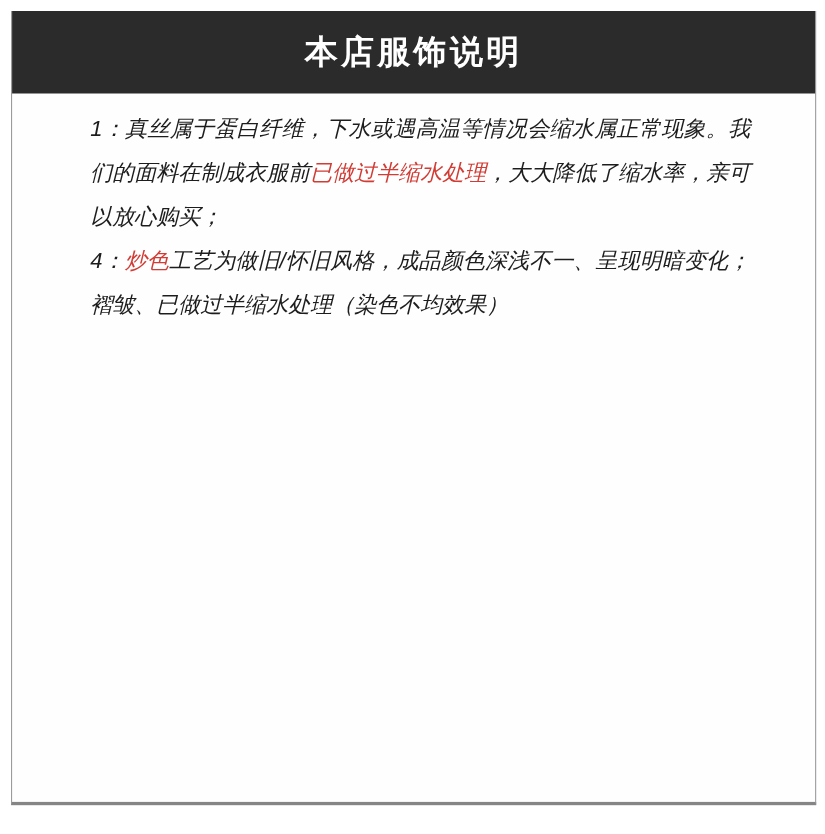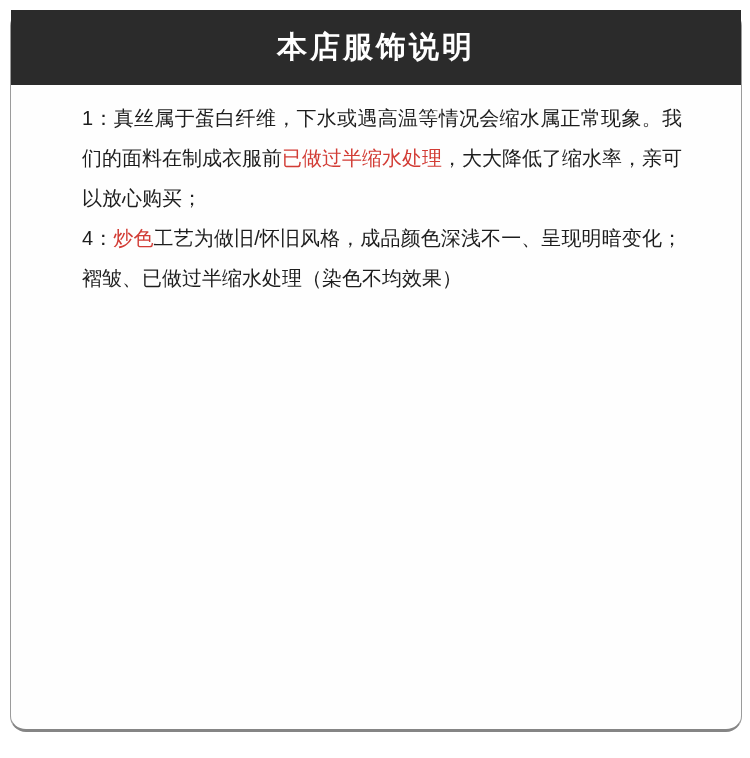--- a/index.html
+++ b/index.html
@@ -12,33 +12,33 @@
   }
   .page-box{
     position:absolute;
     left:10px; top:10px;
     width:732px; height:722px;
     box-sizing:border-box;
     background:#fefefe;
     border-left:1px solid #9b9b9b;
     border-right:1px solid #9b9b9b;
     border-bottom:3px solid #858585;
-    border-radius:16px;
   }
   .banner{
     height:75px;
     background:var(--banner-bg,#2b2b2b);
     color:var(--banner-text,#ffffff);
     display:flex;align-items:center;justify-content:center;
     font-size:30px;
     font-weight:700;
     letter-spacing:3px;
   }
   .content{
     padding:13px 0 0 71px;
+    font-style:italic;
   }
   .para{
     width:600px;
     margin:0;
     font-size:20px;
     line-height:40px;
     color:var(--body-text,#1d1d1d);
     text-align:justify;
   }
   .para .hl{

